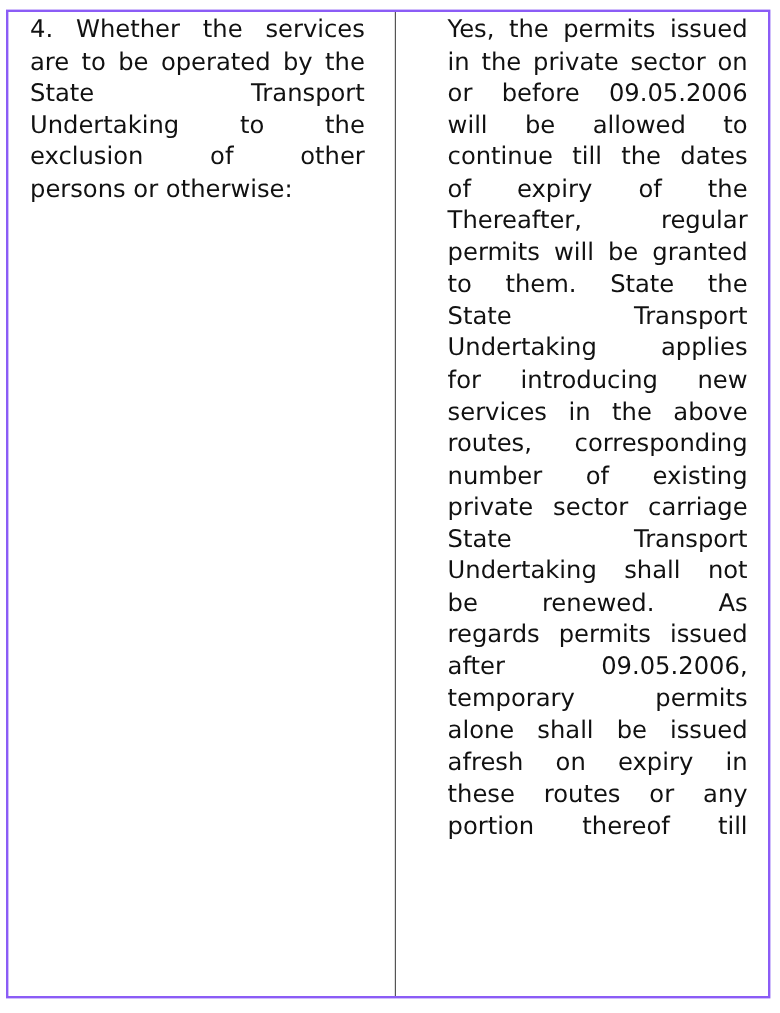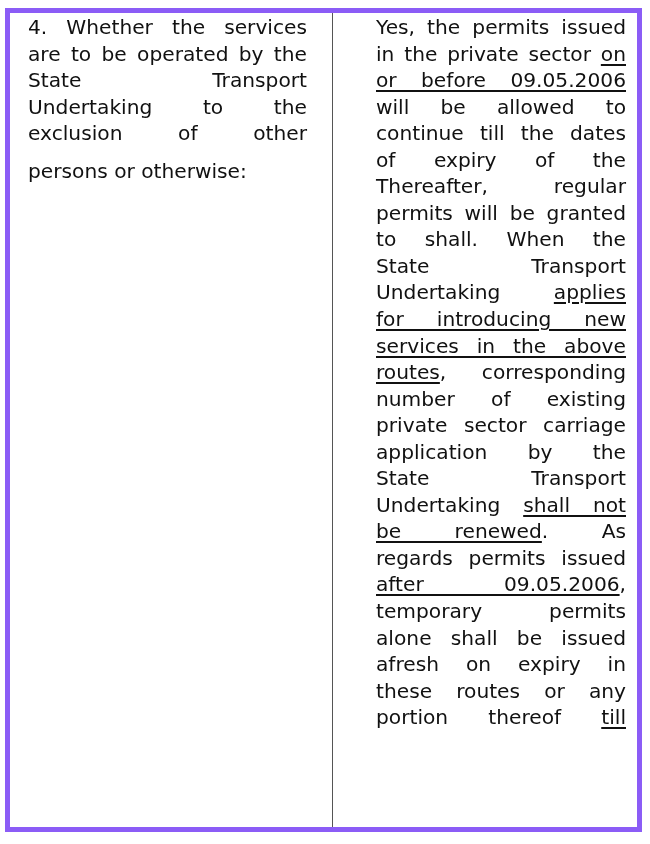--- a/index.html
+++ b/index.html
@@ -1,32 +1,32 @@
 <!DOCTYPE html>
 <html><head>
 <meta charset="utf-8">
 <style>
   html, body { margin: 0; padding: 0; background: #ffffff; }
   body { width: 650px; height: 844px; position: relative; overflow: hidden; }
   .page-table {
     position: absolute; left: 5px; top: 8px; width: 637px; height: 824px;
-    border: 5px solid #8b5cf6; box-sizing: border-box;
+    border: 2px solid #8b5cf6; box-sizing: border-box;
   }
   .divider {
     position: absolute; left: 322px; top: 0; bottom: 0; width: 1px; background: #555555;
   }
   .cell-text {
     position: absolute; font-family: "DejaVu Sans", sans-serif; font-size: 20.2px;
     line-height: 26.55px; color: #111111; text-align: justify; text-align-last: auto;
   }
   .left-cell { left: 18px; top: 1px; width: 279px; }
   .right-cell { left: 366px; top: 1px; width: 250px; }
   .line { display: block; text-align: justify; text-align-last: justify; white-space: nowrap; height: 26.55px; }
-  .line.last { text-align-last: left; margin-top: 11px; }
-  .u { text-decoration: underline; text-underline-offset: 3px; }
+  .line.last { text-align-last: left; }
+  .u { text-underline-offset: 3px; }
 </style>
 </head>
 <body>
 
 <div class="page-table">
   <div class="divider"></div>
   <div class="cell-text left-cell" id="left-cell">
       <span class="line">4. Whether the services</span>
       <span class="line">are to be operated by the</span>
       <span class="line">State Transport</span>
@@ -36,29 +36,28 @@
     </div>
   <div class="cell-text right-cell" id="right-cell">
       <span class="line"><span>Yes, the permits issued</span></span>
       <span class="line"><span>in the private sector </span><span class="u">on</span></span>
       <span class="line"><span class="u">or before 09.05.2006</span></span>
       <span class="line"><span>will be allowed to</span></span>
       <span class="line"><span>continue till the dates</span></span>
       <span class="line"><span>of expiry of the</span></span>
       <span class="line"><span>Thereafter, regular</span></span>
       <span class="line"><span>permits will be granted</span></span>
-      <span class="line"><span>to shall. When the</span></span>
+      <span class="line"><span>to them. State the</span></span>
       <span class="line"><span>State Transport</span></span>
       <span class="line"><span>Undertaking </span><span class="u">applies</span></span>
       <span class="line"><span class="u">for introducing new</span></span>
       <span class="line"><span class="u">services in the above</span></span>
       <span class="line"><span class="u">routes</span><span>, corresponding</span></span>
       <span class="line"><span>number of existing</span></span>
       <span class="line"><span>private sector carriage</span></span>
-      <span class="line"><span>application by the</span></span>
       <span class="line"><span>State Transport</span></span>
       <span class="line"><span>Undertaking </span><span class="u">shall not</span></span>
       <span class="line"><span class="u">be renewed</span><span>. As</span></span>
       <span class="line"><span>regards permits issued</span></span>
       <span class="line"><span class="u">after 09.05.2006</span><span>,</span></span>
       <span class="line"><span>temporary permits</span></span>
       <span class="line"><span>alone shall be issued</span></span>
       <span class="line"><span>afresh on expiry in</span></span>
       <span class="line"><span>these routes or any</span></span>
       <span class="line"><span>portion thereof </span><span class="u">till</span></span>

